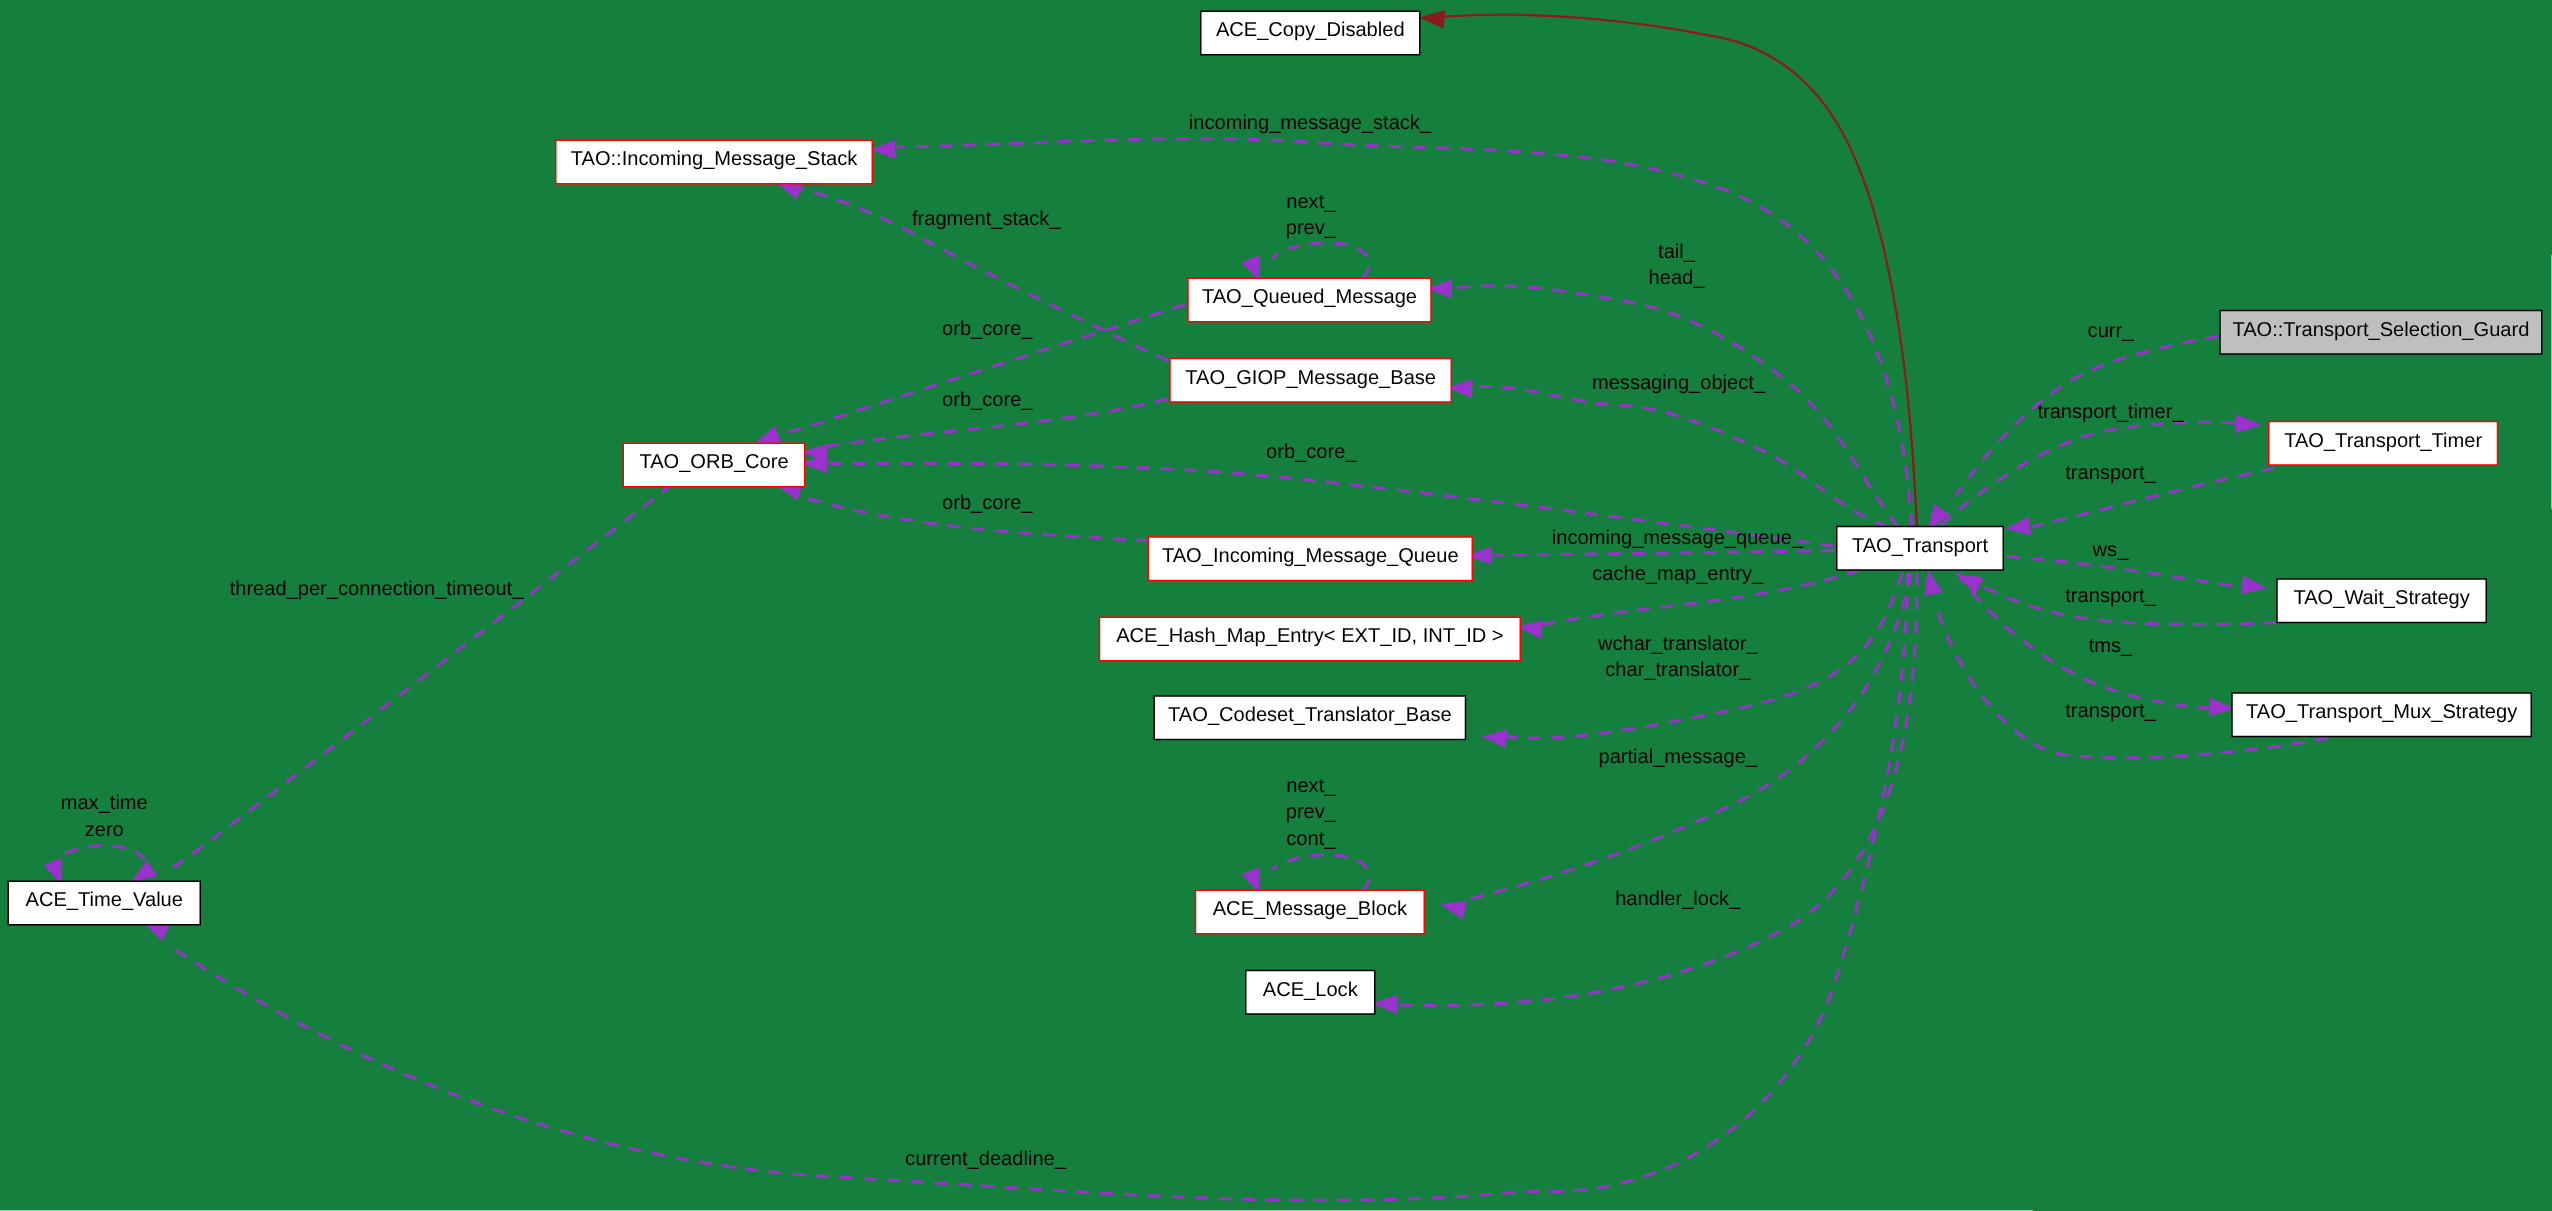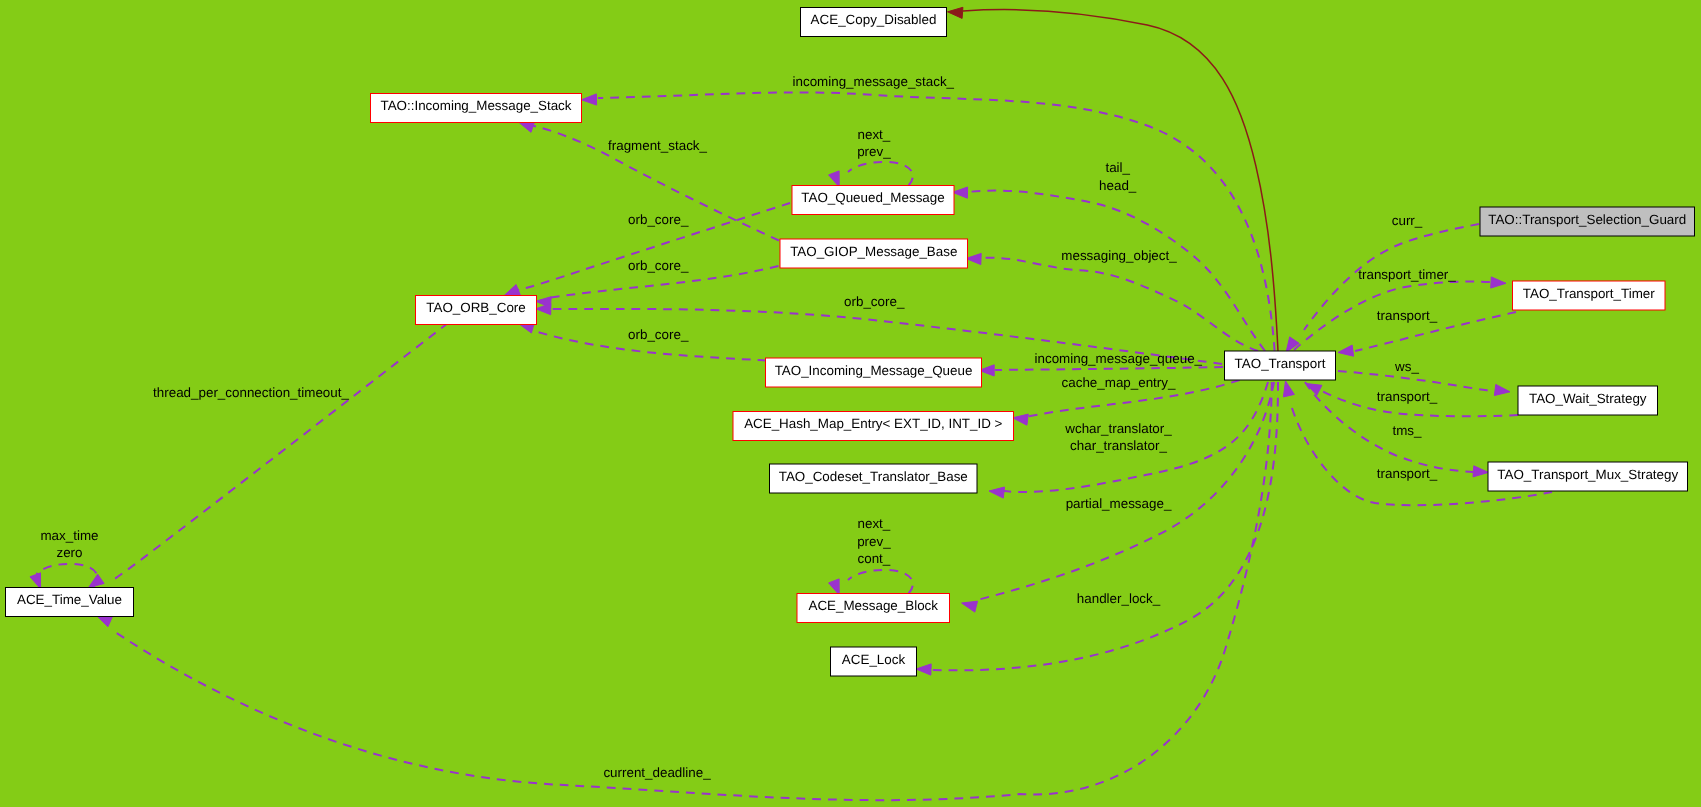--- a/index.html
+++ b/index.html
@@ -1,19 +1,19 @@
 <!DOCTYPE html>
 <html><head>
 <meta charset="utf-8">
 <title>TAO_Transport collaboration diagram</title>
 <style>
   html,body{margin:0;padding:0;background:#ffffff;}
   body{width:1701px;height:807px;overflow:hidden;
        font-family:"Liberation Sans",sans-serif;}
-  #diagram{position:relative;width:1701px;height:807px;background:#84cc16;}
+  #diagram{position:relative;width:1701px;height:807px;background:#15803d;}
   svg{display:block;}
   text{-webkit-font-smoothing:antialiased;text-rendering:geometricPrecision;}
   .nodelabel{font-family:"Liberation Sans",sans-serif;font-size:13.4px;fill:#000000;
              text-anchor:middle;}
   .edgelabel{font-family:"Liberation Sans",sans-serif;font-size:13.4px;fill:#000000;
              text-anchor:middle;}
 </style>
 </head>
 <body>
 

